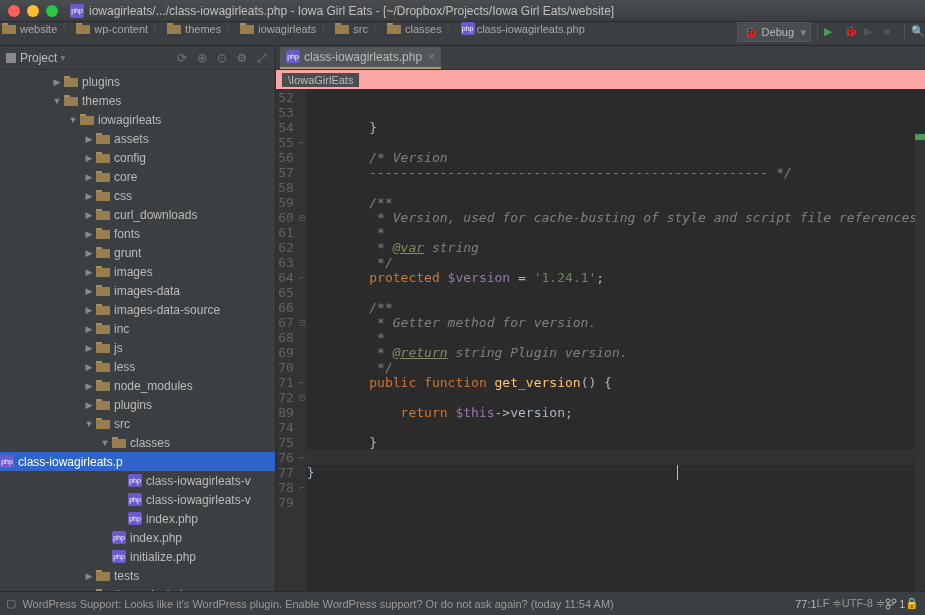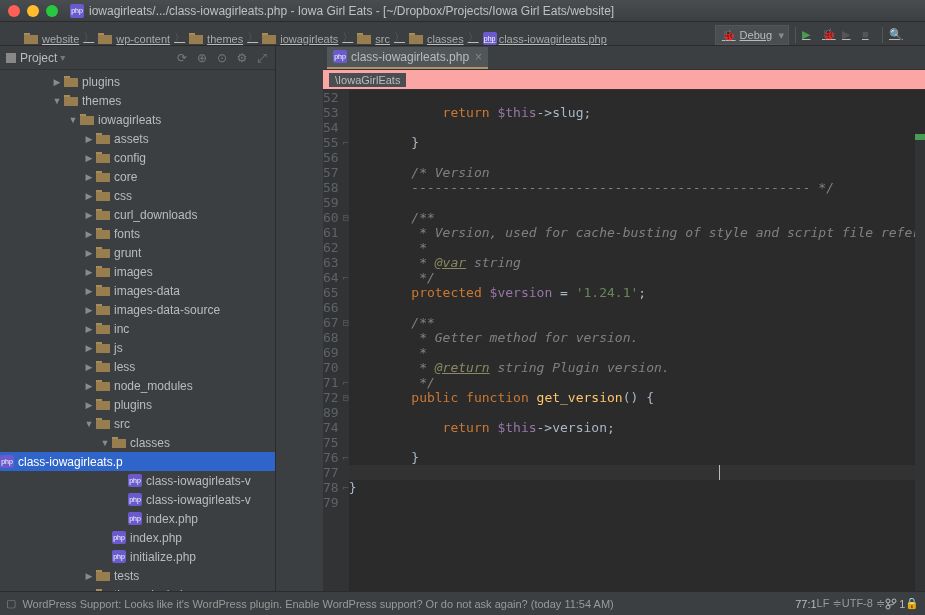--- a/index.html
+++ b/index.html
@@ -26,41 +26,40 @@
 .tclose { background: #ff5f57; }
 .tmin { background: #ffbd2e; }
 .tmax { background: #28c940; }
 .titlebar .ticon { width: 14px; height: 14px; margin-right: 5px; }
 .titlebar .ttext { color: #c0c0c0; font-size: 12px; white-space: nowrap; overflow: hidden; text-overflow: ellipsis; }
 .navbar {
   height: 24px;
   background: #3c3f41;
   border-bottom: 1px solid #2b2b2b;
   display: flex;
-  align-items: flex-end;
-  padding: 0 22px;
+  align-items: flex-start;
+  padding: 0 0;
   font-size: 11px;
-  text-decoration: underline;
 }
 .crumb { display: inline-flex; align-items: center; color: #a9a9a9; padding: 0 2px; }
 .crumb .fi { margin-right: 4px; }
 .chev { color: #666; margin: 0 2px; }
 .nav-right { margin-left: auto; display: flex; align-items: center; gap: 6px; }
 .debug-select {
   background: #4b4e50; border: 1px solid #555; color: #bbb; font-size: 11px;
   height: 20px; padding: 0 16px 0 6px; display: inline-flex; align-items: center;
   position: relative;
 }
 .debug-select .bug { color: #c75450; margin-right: 4px; }
 .debug-select::after { content: "▾"; position: absolute; right: 4px; color: #888; }
 .nav-icon { width: 14px; height: 14px; display: inline-block; color: #888; }
 .nav-icon.play { color: #499c54; }
 .nav-icon.bugi { color: #499c54; }
 .nav-sep { width: 1px; height: 16px; background: #555; }
-.main { display: flex; height: 545px; gap: 47px; }
+.main { display: flex; height: 545px; }
 .sidebar {
   width: 276px;
   background: #3c3f41;
   border-right: 1px solid #2b2b2b;
   display: flex;
   flex-direction: column;
 }
 .panel-head {
   height: 24px; background: #3c3f41; border-bottom: 1px solid #323232;
   display: flex; align-items: center; padding: 0 6px; font-size: 12px;
@@ -496,21 +495,20 @@
         <div class="line"></div>
           <div class="line"></div>
           <div class="line"></div>
         <div class="line fold-m">⌐</div>
         <div class="line"></div>
         <div class="line fold-m">⌐</div>
         <div class="line"></div>
       </div>
       <div class="code">
 <div class="line"> </div>
-<div class="line">            <span class="kw">return</span> <span class="var">$this</span><span class="sy">-&gt;slug;</span></div>
 <div class="line"> </div>
 <div class="line">        <span class="sy">}</span></div>
 <div class="line"> </div>
 <div class="line">        <span class="doc">/* Version</span></div>
 <div class="line">        <span class="doc">--------------------------------------------------- */</span></div>
 <div class="line"> </div>
 <div class="line">        <span class="doc">/**</span></div>
 <div class="line">        <span class="doc"> * Version, used for cache-busting of style and script file references.</span></div>
 <div class="line">        <span class="doc"> *</span></div>
 <div class="line">        <span class="doc"> * </span><span class="doctag">@var</span><span class="doc"> string</span></div>

